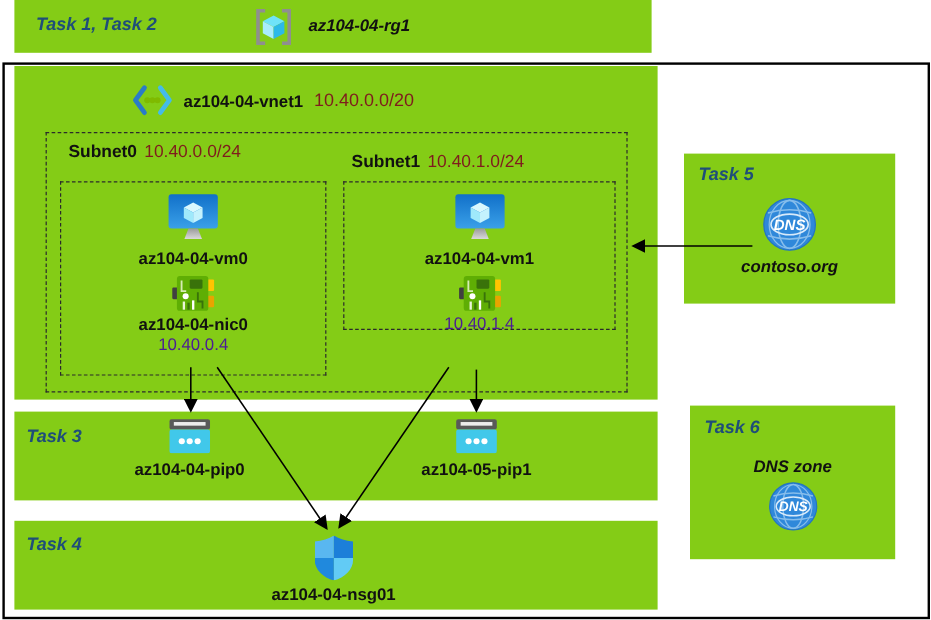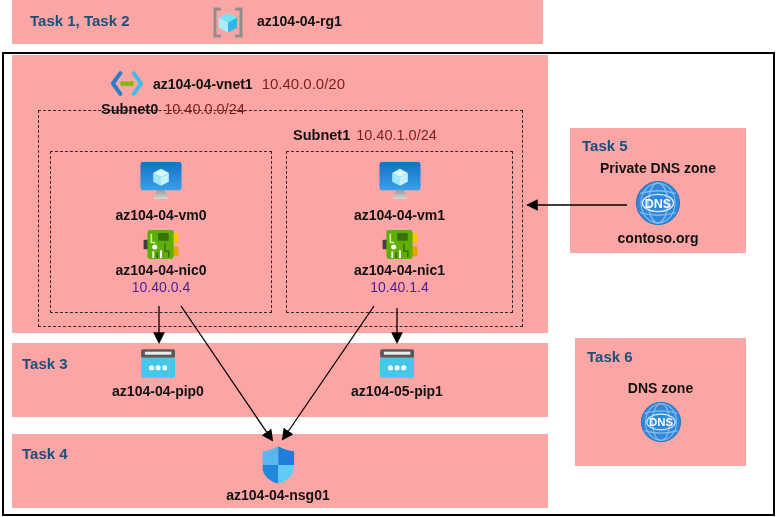--- a/index.html
+++ b/index.html
@@ -5,21 +5,21 @@
   html,body{margin:0;padding:0;}
   body{
     width:776px;height:517px;position:relative;background:#ffffff;
     font-family:"Liberation Sans",sans-serif;color:#1a1a1a;overflow:hidden;
   }
   .abs{position:absolute;}
   .border-rect{
     left:2px;top:52px;width:769px;height:460px;
     border:2px solid #000;background:transparent;
   }
-  .band{background:#fca5a5;}
+  .band{background:#84cc16;font-style:italic;}
   .task-label{font-size:15px;font-weight:bold;color:#1f4e79;white-space:nowrap;}
   .name{font-size:14px;font-weight:bold;color:#111;white-space:nowrap;}
   .muted{font-size:15px;font-weight:normal;color:#7f1d1d;white-space:nowrap;}
   .dashed{border:1px dashed #2b2b2b;}
   .sub-label{display:flex;gap:6px;align-items:baseline;}
   .sub-label .name{font-size:14.5px;}
   .sub-label .muted{font-size:14.5px;}
   .col-center{display:flex;flex-direction:column;align-items:center;}
   .hrow{display:flex;align-items:center;gap:9px;}
   .ip{font-size:14px;color:#4c1d95;margin-top:1px;}
@@ -61,21 +61,21 @@
       <circle cx="18" cy="14" r="2.7" fill="#7fba00"></circle>
       <circle cx="22.5" cy="14" r="2.7" fill="#7fba00"></circle>
     </svg>
   </span>
   <span class="name">az104-04-vnet1</span>
   <span class="muted">10.40.0.0/20</span>
 </div>
 
 <div class="abs dashed" style="left:38px;top:110px;width:483px;height:215px;"></div>
 
-<div class="abs sub-label" style="left:57px;top:101px;margin-left:44px;">
+<div class="abs sub-label" style="left:57px;top:119px;">
   <span class="name">Subnet0</span>
   <span class="muted">10.40.0.0/24</span>
 </div>
 <div class="abs dashed col-center" style="left:50px;top:151px;width:222px;height:162px;padding-top:9px;box-sizing:border-box;">
   <span>
     <svg width="46" height="43" viewBox="0 0 46 44">
       <defs>
           <linearGradient id="scr0" x1="0" y1="0" x2="0" y2="1">
         <stop offset="0" stop-color="#1170c9"></stop>
             <stop offset="1" stop-color="#3aa0e8"></stop>
@@ -109,21 +109,21 @@
     </svg>
   </span>
   <span class="name nic-name">az104-04-nic0</span>
   <span class="ip">10.40.0.4</span>
 </div>
 
 <div class="abs sub-label" style="left:293px;top:127px;">
   <span class="name">Subnet1</span>
   <span class="muted">10.40.1.0/24</span>
 </div>
-<div class="abs dashed col-center" style="left:286px;top:151px;width:227px;height:162px;padding-top:9px;box-sizing:border-box;">
+<div class="abs dashed col-center" style="left:286px;top:151px;width:227px;height:124px;padding-top:9px;box-sizing:border-box;">
   <span>
     <svg width="46" height="43" viewBox="0 0 46 44">
       <rect x="2" y="1" width="42" height="29" rx="2.5" fill="url(#scr0)"></rect>
       <polygon points="23,8 31,12.2 23,16.4 15,12.2" fill="#d9f8fe"></polygon>
       <polygon points="15,12.2 23,16.4 23,25.4 15,21.2" fill="#9fe9fb"></polygon>
       <polygon points="31,12.2 23,16.4 23,25.4 31,21.2" fill="#c4f2fd"></polygon>
       <polygon points="19,30 27,30 30.5,39 15.5,39" fill="url(#std0)"></polygon>
     </svg>
   </span>
   <span class="name vm-name">az104-04-vm1</span>
@@ -135,28 +135,26 @@
       <rect x="4" y="1" width="27" height="30" rx="2.5" fill="#5fae04"></rect>
       <rect x="15" y="4" width="11" height="8" rx="1" fill="#39720a"></rect>
       <path d="M8,5 v9 h4" fill="none" stroke="#d6ecb4" stroke-width="1.6"></path>
       <circle cx="11.5" cy="18.5" r="2.6" fill="#ffffff"></circle>
       <rect x="9" y="23" width="2" height="7" fill="#eaf5d8"></rect>
       <rect x="13" y="24" width="2" height="6" fill="#39720a"></rect>
       <rect x="17" y="22" width="2" height="8" fill="#ffffff"></rect>
       <path d="M22,15 v8 h4 v6" fill="none" stroke="#39720a" stroke-width="1.6"></path>
     </svg>
   </span>
-  <span class="name nic-name">az104-04-nic1</span>
   <span class="ip">10.40.1.4</span>
 </div>
 
 <div class="abs band" style="left:570px;top:128px;width:176px;height:125px;">
   <span class="abs task-label" style="left:12px;top:9px;">Task 5</span>
   <div class="col-center" style="padding-top:32px;">
-    <span class="name">Private DNS zone</span>
     <span style="margin-top:4px;">
       <svg width="46" height="46" viewBox="0 0 46 46">
         <circle cx="23" cy="23" r="21.5" fill="#2f88da" stroke="#2373c2" stroke-width="1"></circle>
         <ellipse cx="23" cy="23" rx="9.5" ry="20" fill="none" stroke="#86bdeb" stroke-width="1.3"></ellipse>
         <ellipse cx="23" cy="23" rx="17" ry="20" fill="none" stroke="#86bdeb" stroke-width="1.1"></ellipse>
         <path d="M5,13.5 Q23,8 41,13.5 M5,32.5 Q23,38 41,32.5" fill="none" stroke="#86bdeb" stroke-width="1.3"></path>
         <ellipse cx="23" cy="23" rx="15.5" ry="8.6" fill="none" stroke="#d8eafa" stroke-width="1.4"></ellipse>
         <text x="23" y="27.5" text-anchor="middle" font-family="Liberation Sans, sans-serif" font-size="12.5" font-weight="bold" fill="#ffffff">DNS</text>
       </svg>
     </span>

